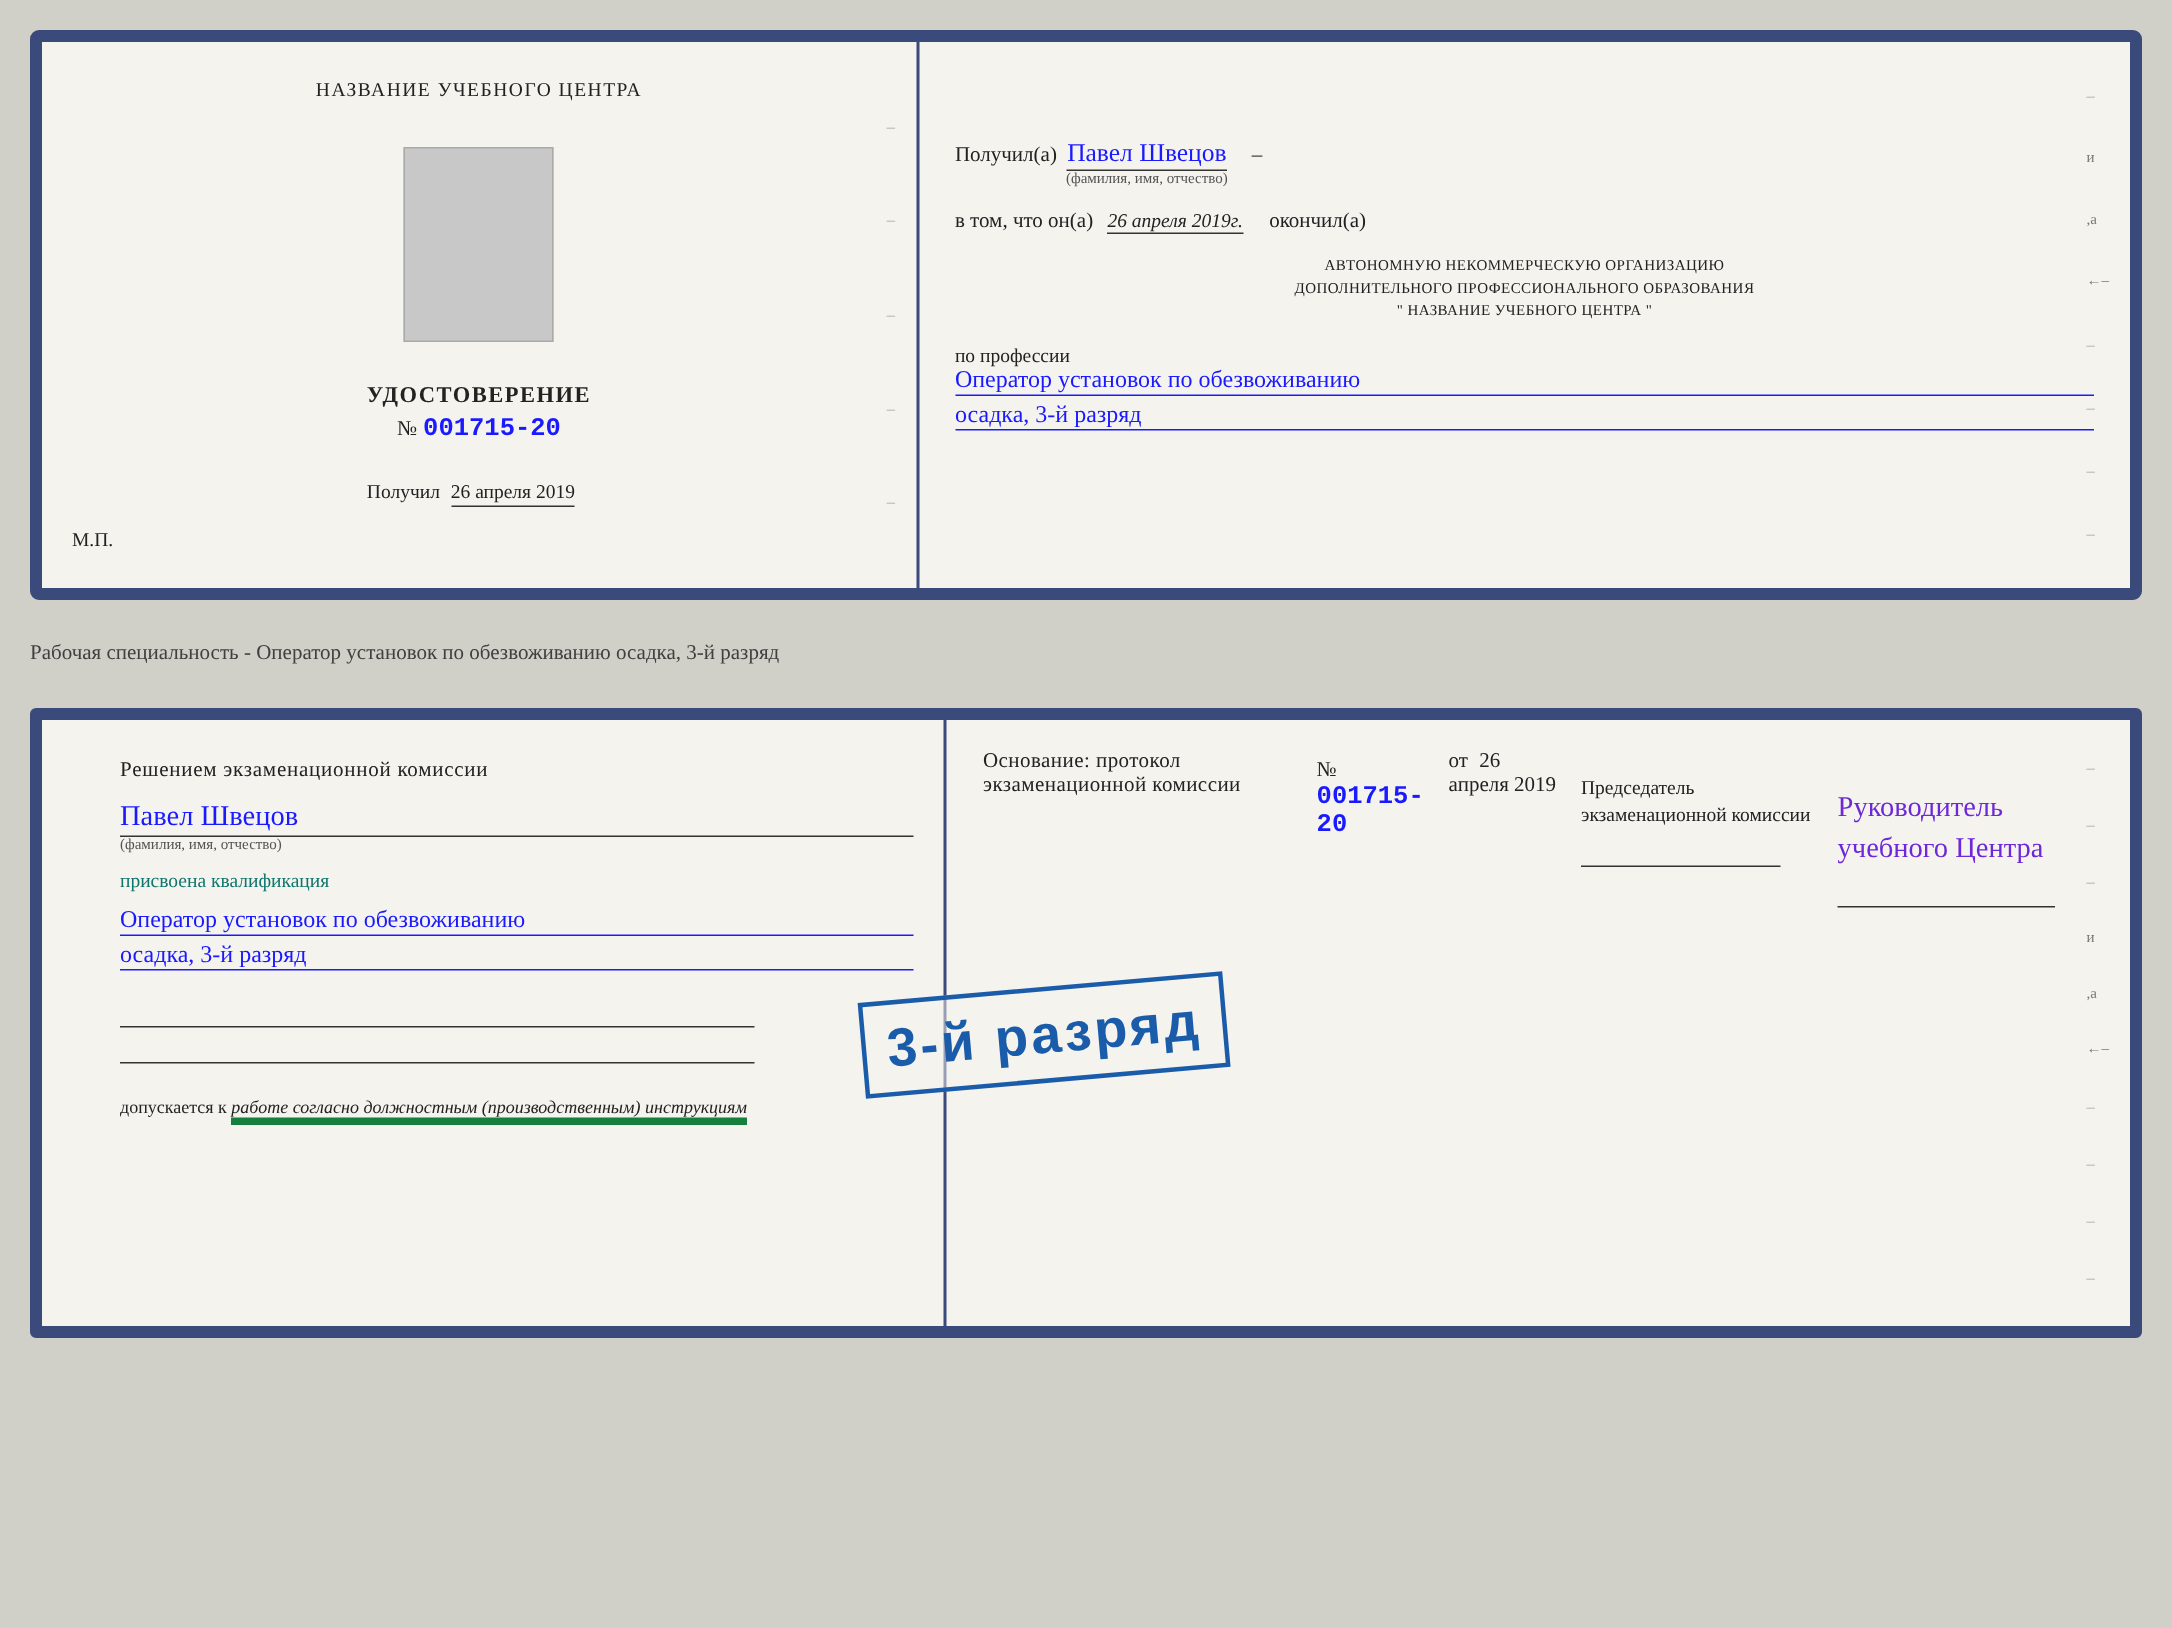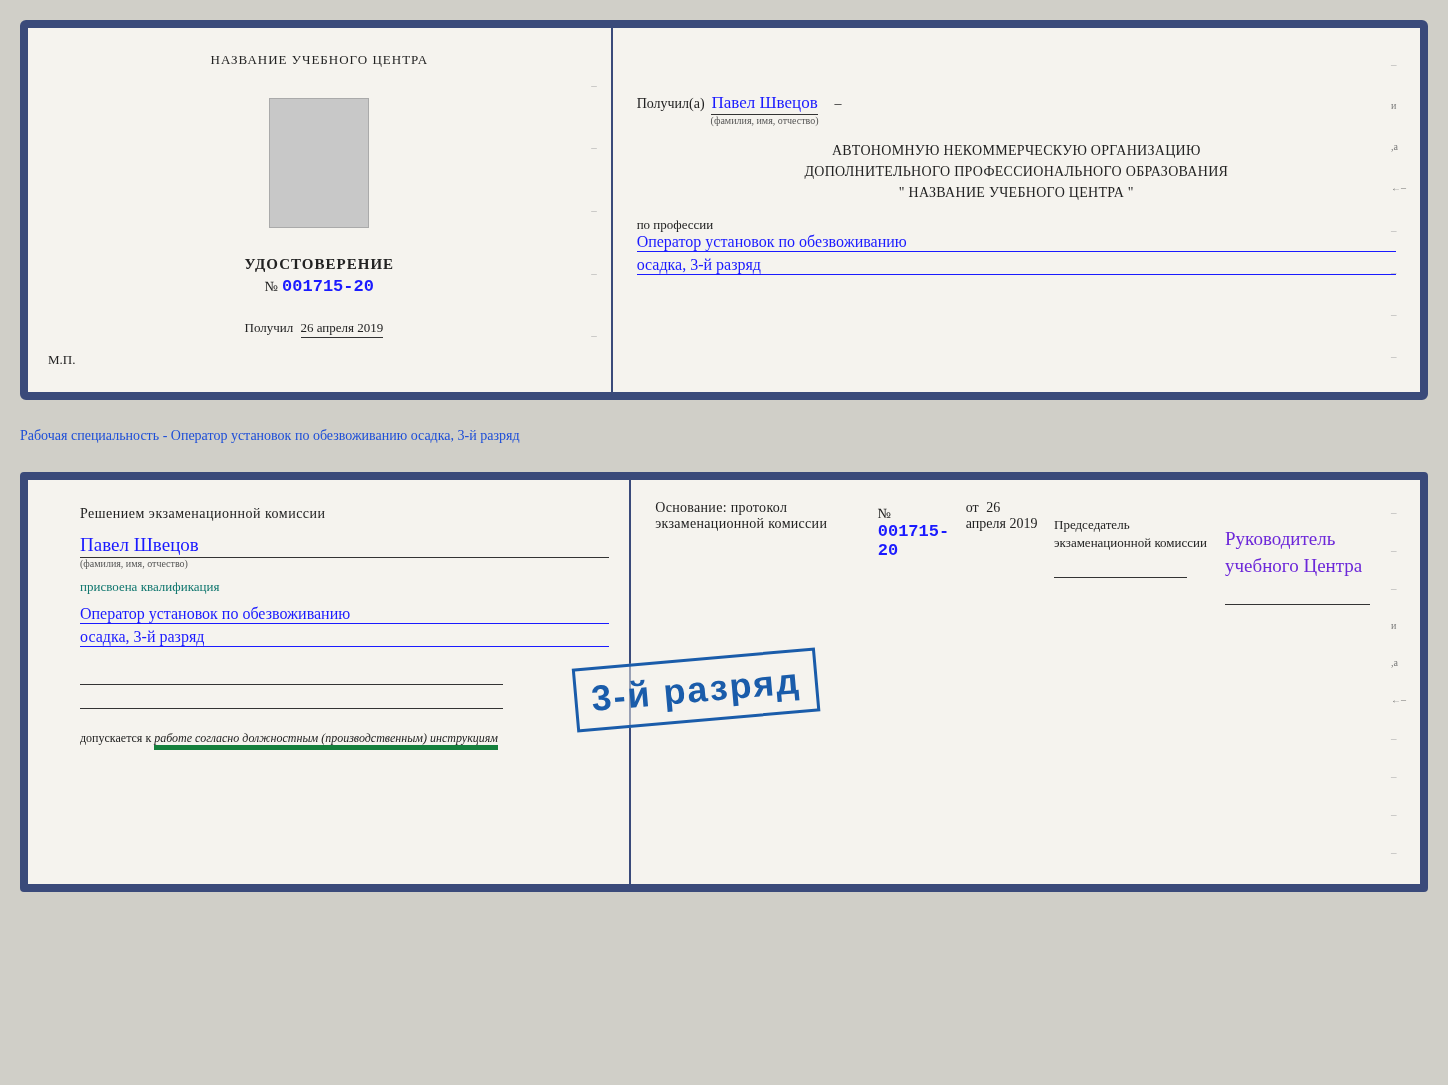--- a/index.html
+++ b/index.html
@@ -135,21 +135,21 @@
       color: #222;
     }
 
     .date-value {
       font-style: italic;
       border-bottom: 1px solid #333;
       padding-bottom: 1px;
     }
 
     .org-block {
-      font-size: 14px;
+      font-size: 10px;
       text-align: center;
       color: #222;
       line-height: 1.5;
       letter-spacing: 0.3px;
     }
 
     .profession-label {
       font-size: 13px;
       color: #222;
     }
@@ -169,21 +169,21 @@
       color: #1a1aff;
       border-bottom: 1px solid #1a1aff;
       display: inline-block;
       width: 100%;
       margin-top: 4px;
     }
 
     
     .separator-text {
       font-size: 14px;
-      color: #1d4ed8;
+      color: #404040;
       padding: 8px 0;
     }
 
     
     .cert-card2 {
       background: #f5f3ee;
       border: 8px solid #3a4a7a;
       border-radius: 4px;
       display: flex;
       width: 100%;
@@ -399,20 +399,25 @@
 
       <div class="received-line">
         <span style="font-size:14px; color:#222;margin-top:48px;">Получил(а)</span>
         <span style="display:inline-flex; flex-direction:column; align-items:center;">
           <span class="received-name">Павел Швецов</span>
           <span class="received-subtitle">(фамилия, имя, отчество)</span>
         </span>
         <span style="font-size:14px; color:#222; margin-left: 10px;">–</span>
       </div>
 
+      <div class="date-line">
+        <span>в том, что он(а)</span>
+        <span class="date-value" style="font-size:13px; margin-left:6px;">26 апреля 2019г.</span>
+        <span style="margin-left:14px;">окончил(а)</span>
+      </div>
 
       <div class="org-block">
         <div>АВТОНОМНУЮ НЕКОММЕРЧЕСКУЮ ОРГАНИЗАЦИЮ</div>
         <div>ДОПОЛНИТЕЛЬНОГО ПРОФЕССИОНАЛЬНОГО ОБРАЗОВАНИЯ</div>
         <div>"  НАЗВАНИЕ УЧЕБНОГО ЦЕНТРА  "</div>
       </div>
 
       <div>
         <div class="profession-label">по профессии</div>
         <div class="profession-name">Оператор установок по обезвоживанию</div>

